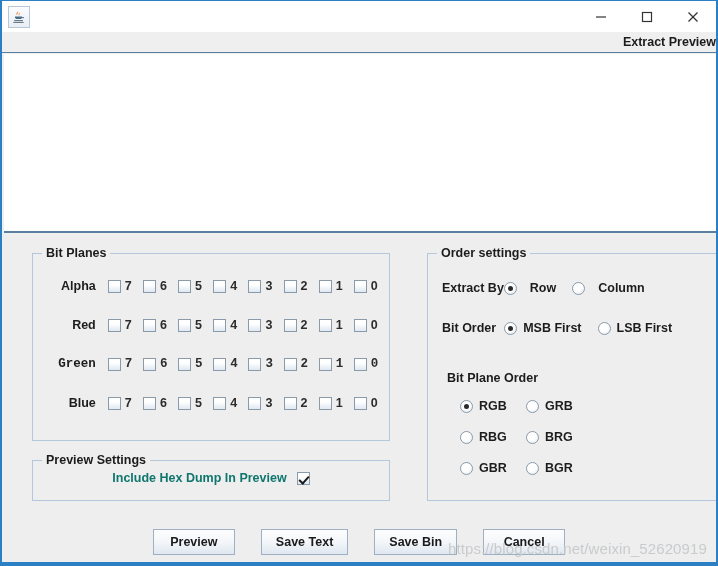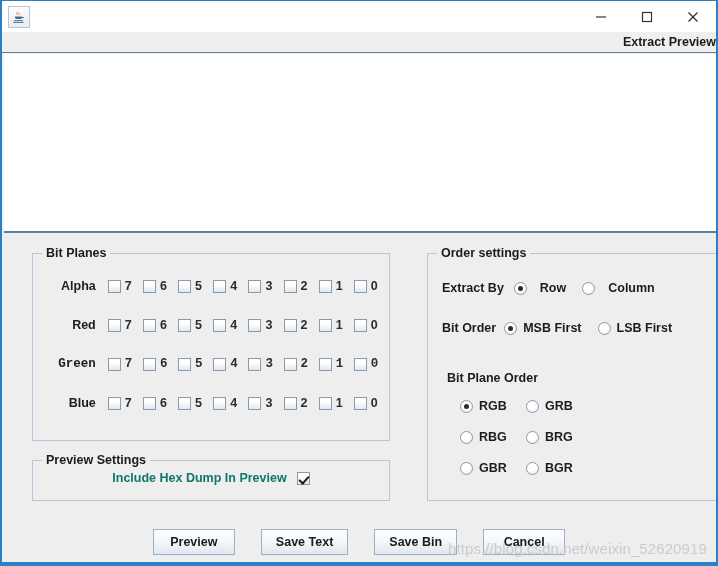--- a/index.html
+++ b/index.html
@@ -156,21 +156,21 @@
   .row-label {
     font-size: 12.5px; font-weight: bold; color: #1c1c1c;
     white-space: nowrap;
   }
 
   
   #os-extract-row {
     position: absolute; left: 14px; top: 27px;
     display: flex; align-items: center;
   }
-  #os-extract-row .row-label { margin-right: 10px; }
+  #os-extract-row .row-label { margin-right: 0; }
   #os-extract-row .opt { margin-right: 16px; gap: 7px; }
 
   #os-bitorder-row {
     position: absolute; left: 14px; top: 67px;
     display: flex; align-items: center;
   }
   #os-bitorder-row .row-label { margin-right: 8px; }
   #os-bitorder-row .opt { margin-right: 16px; }
 
   #os-bpo-title {

